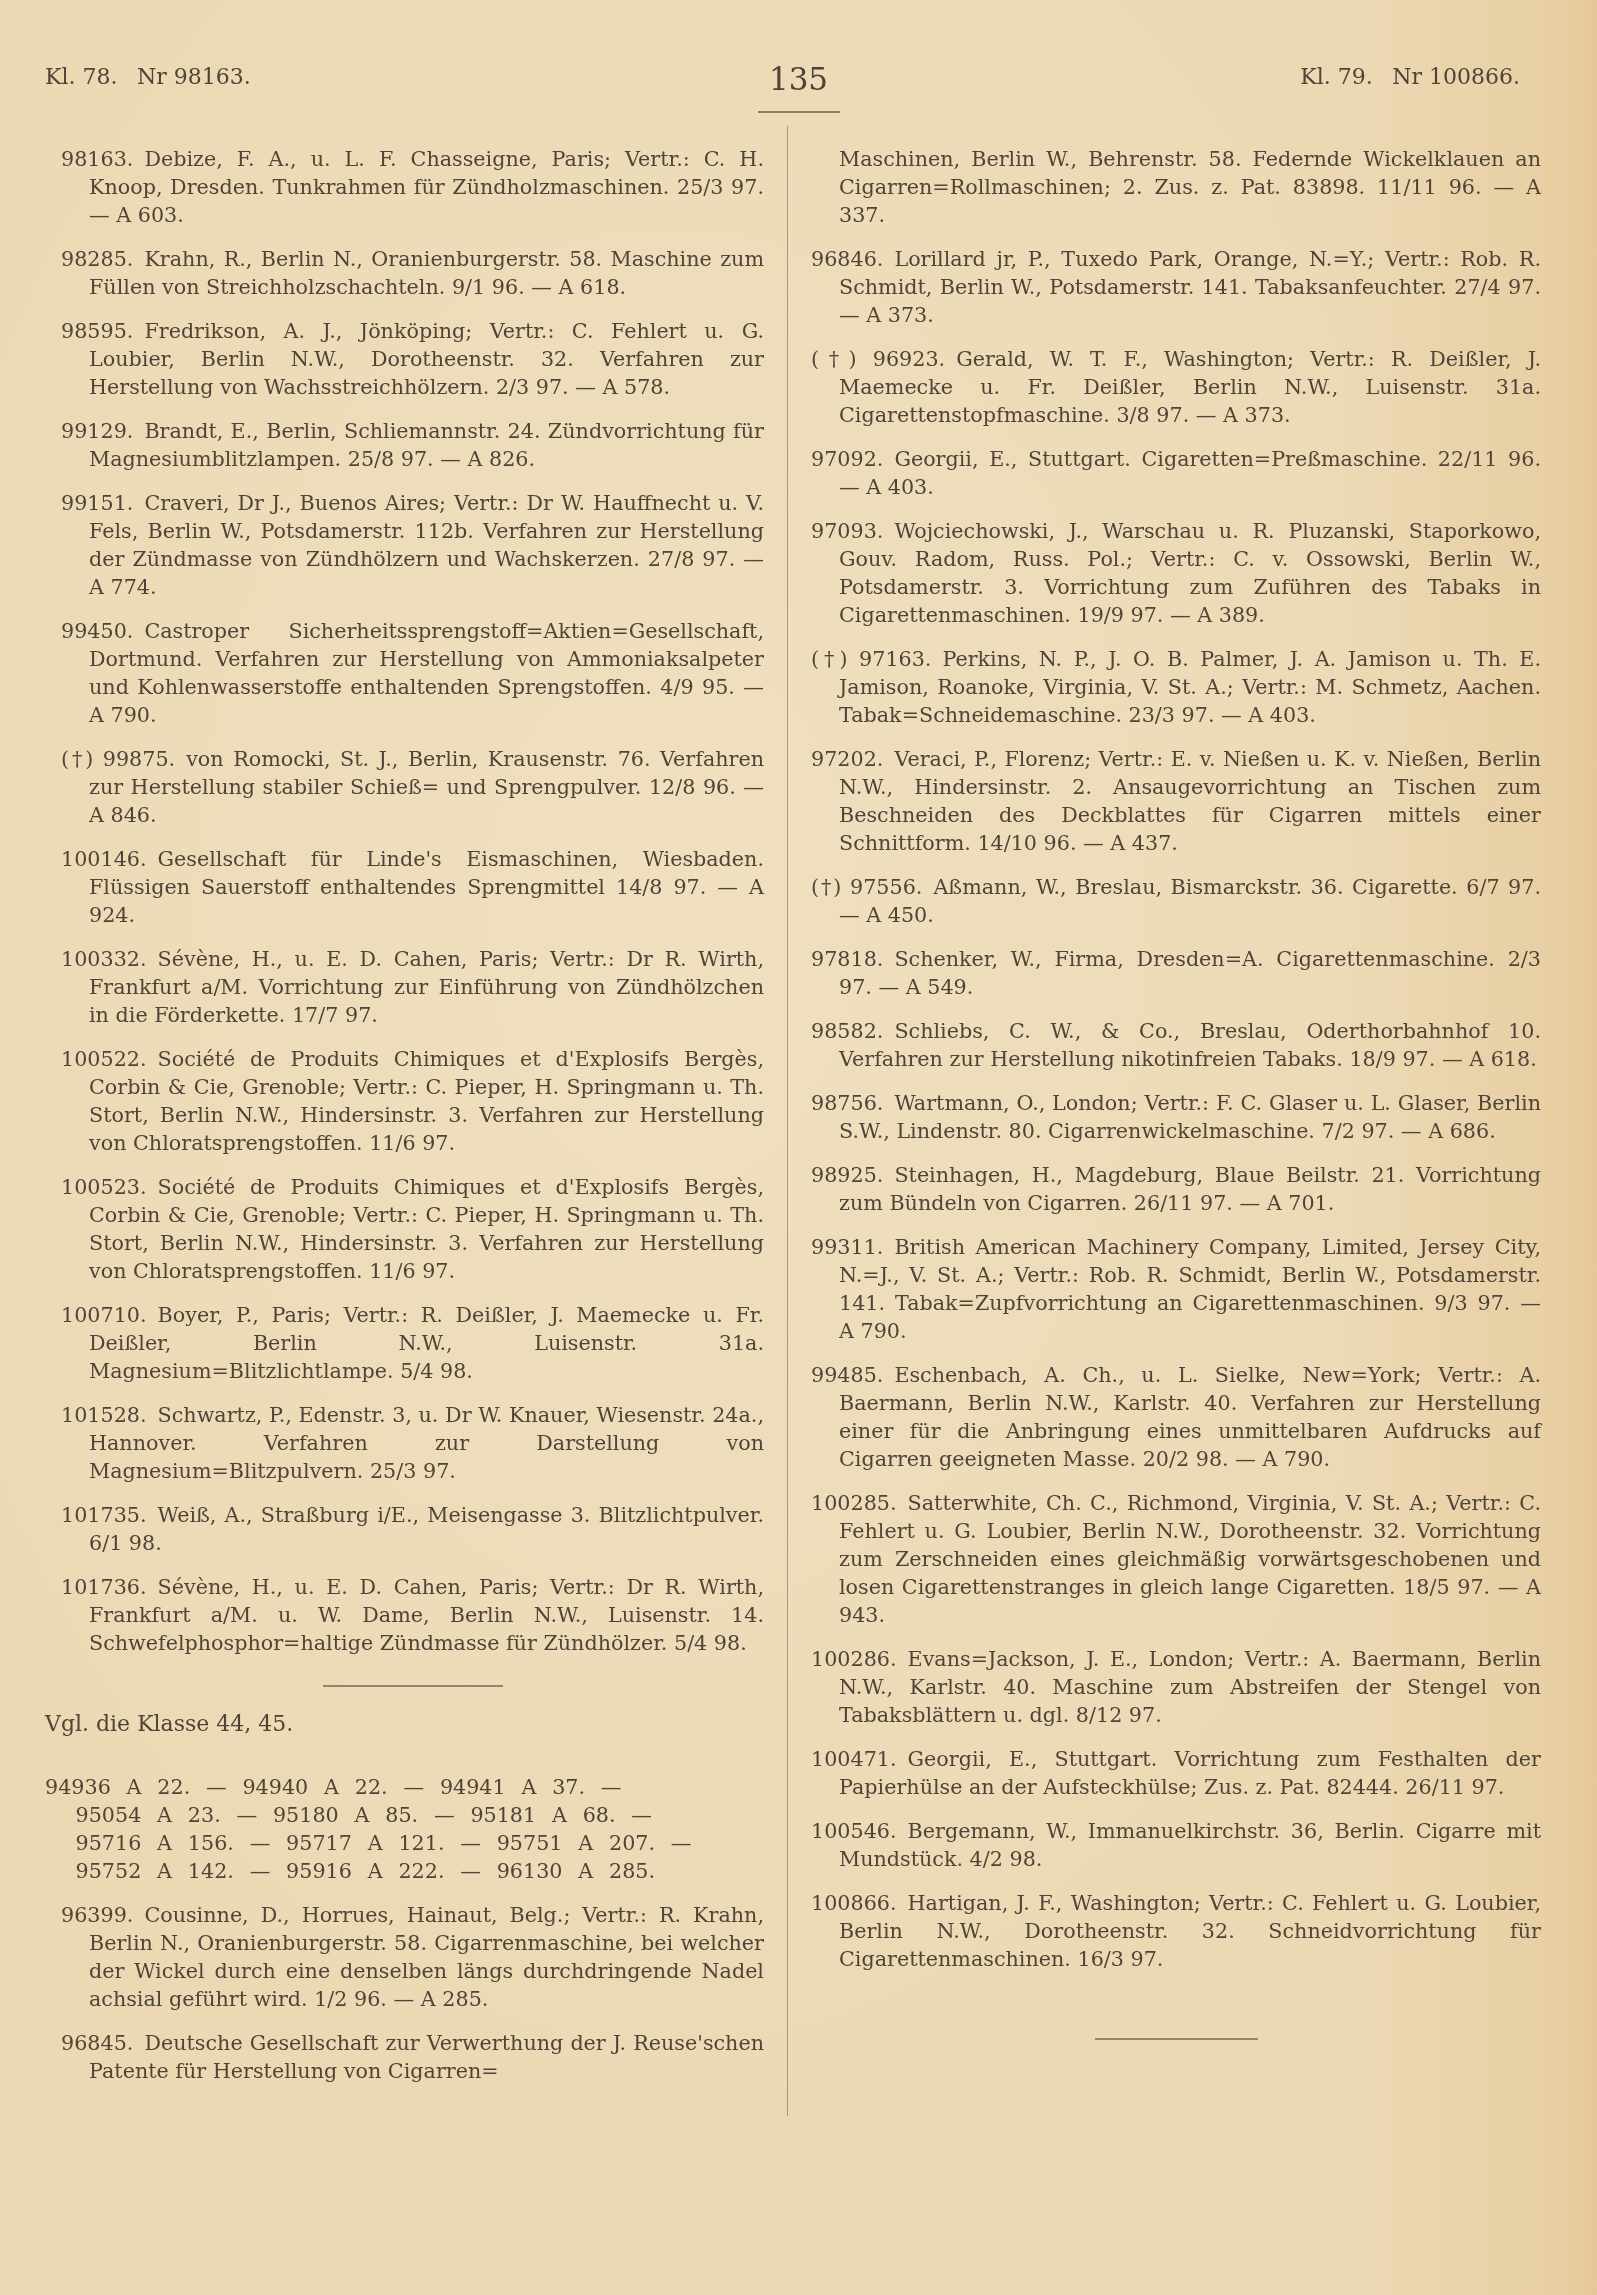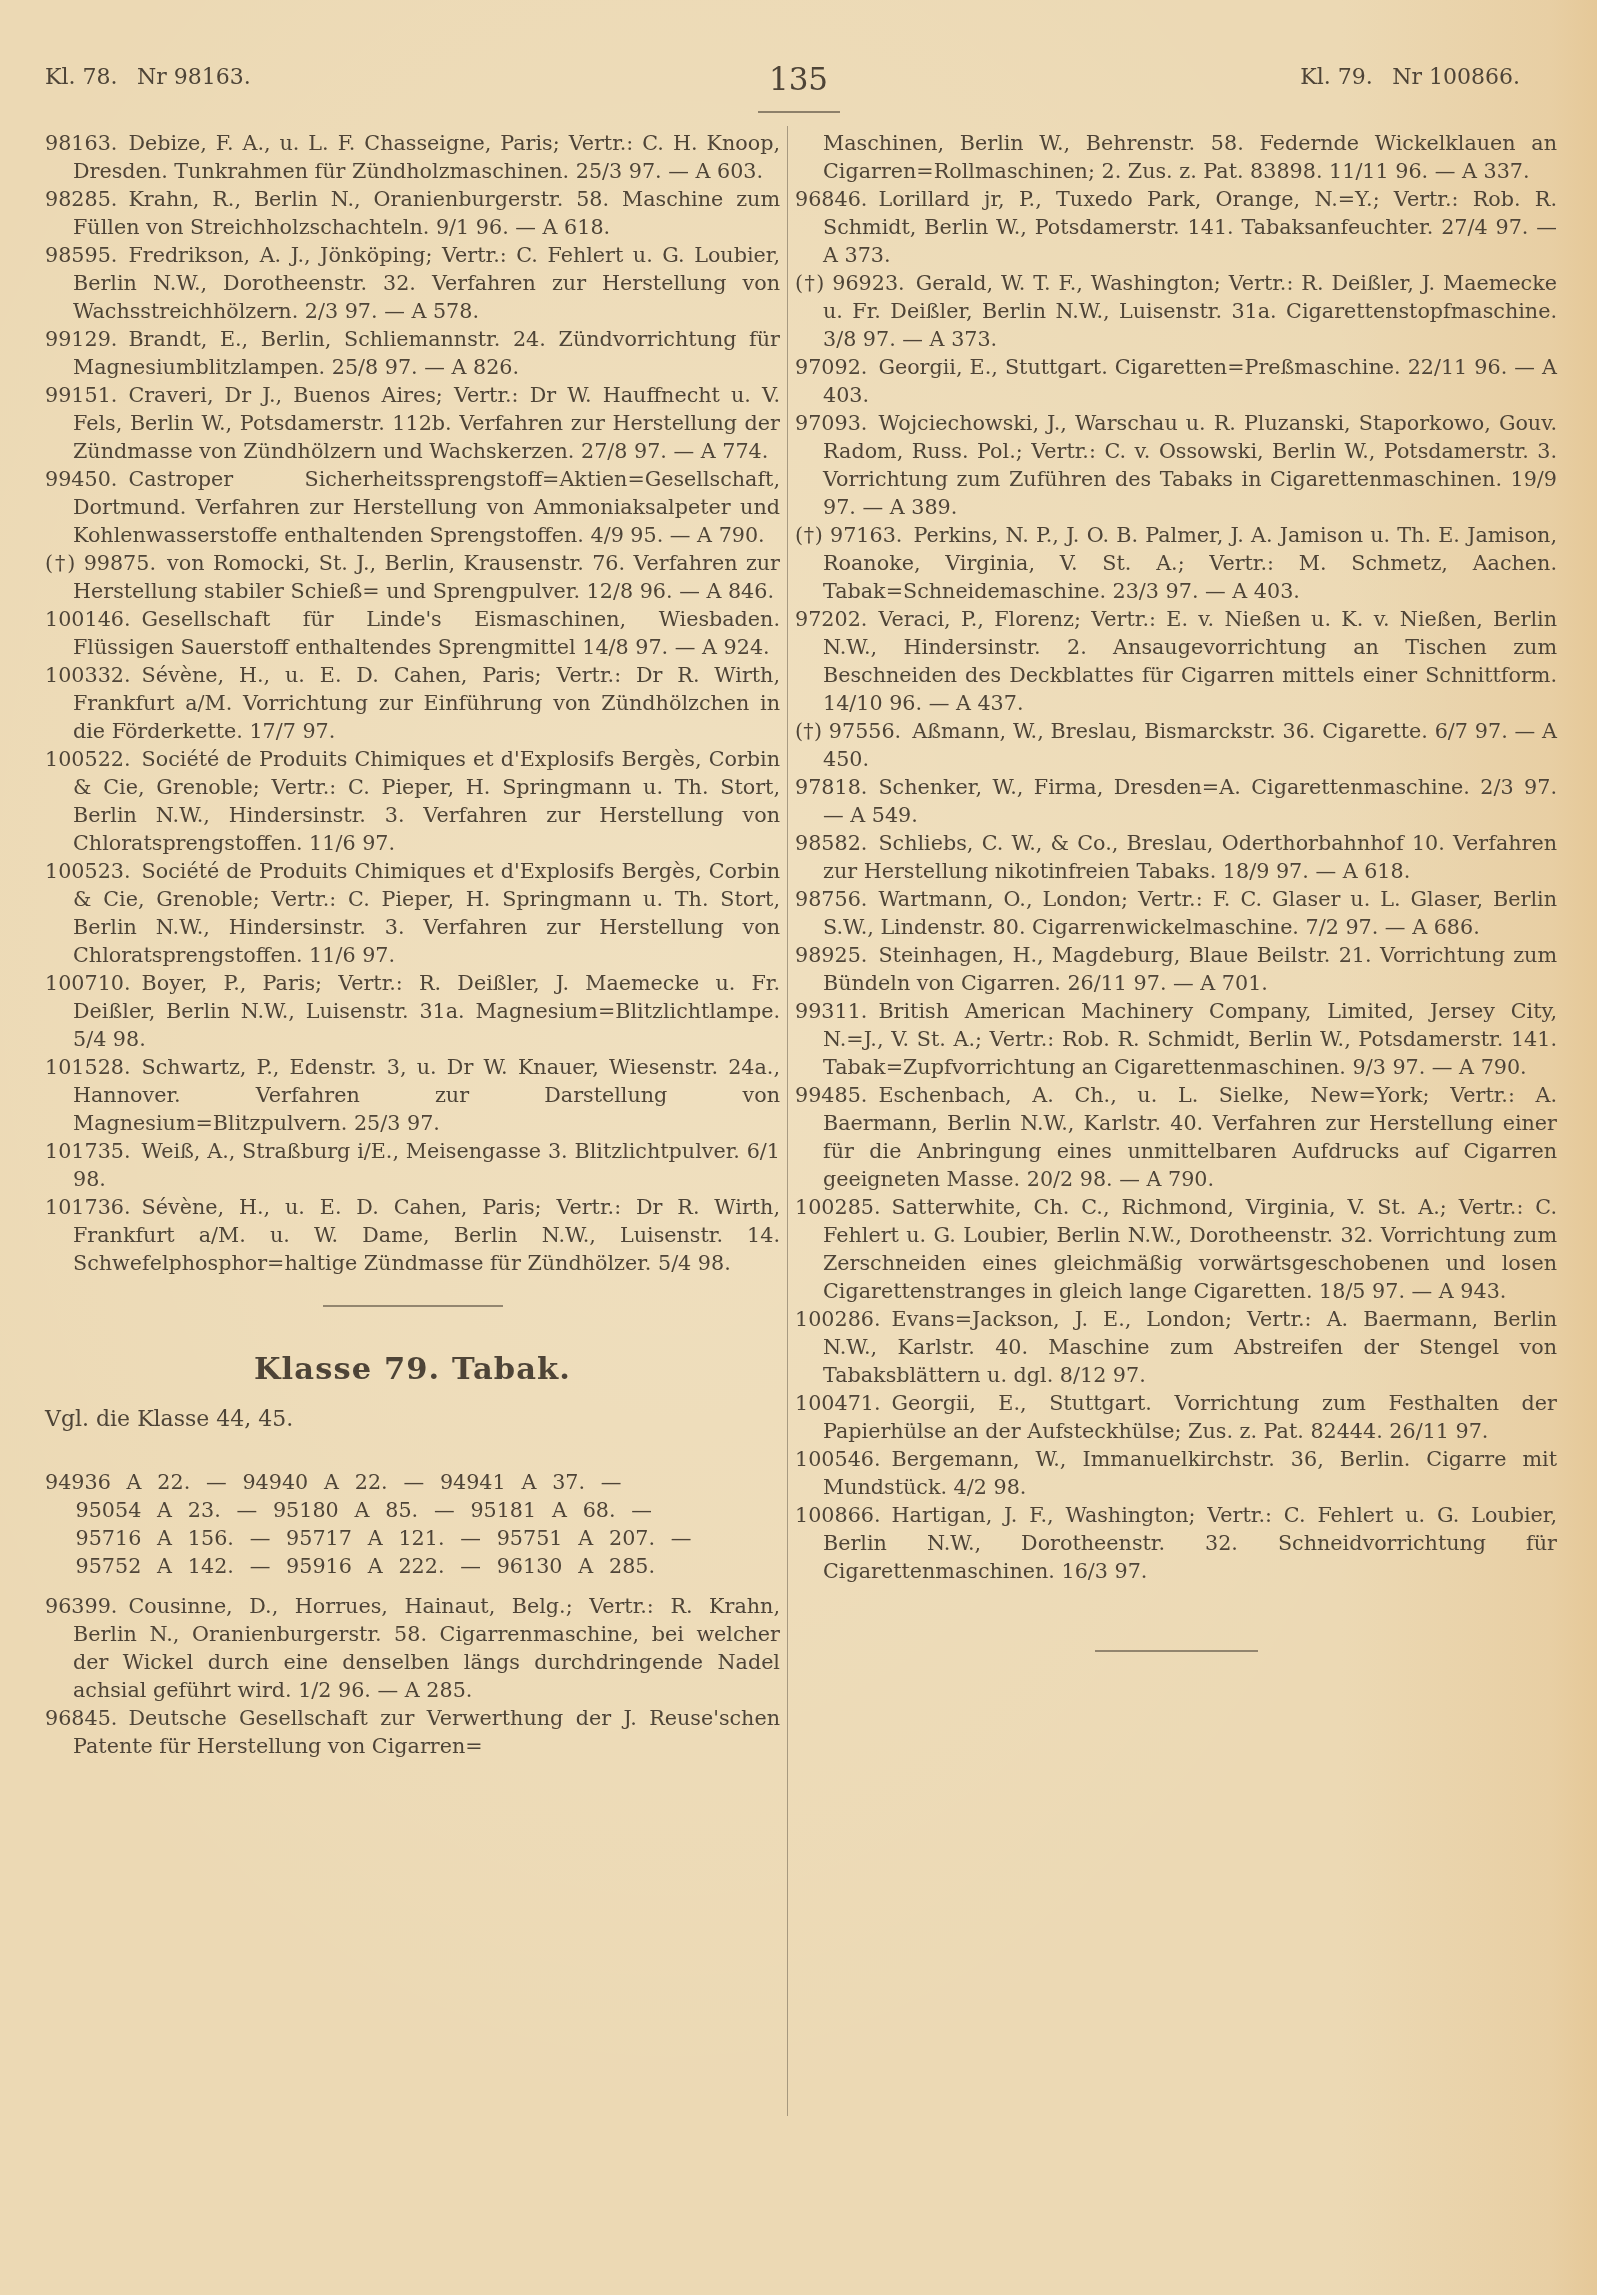--- a/index.html
+++ b/index.html
@@ -27,21 +27,21 @@
   .col-left  { left: 45px;  width: 735px; }
   .col-right { left: 795px; width: 762px; }
 
   .divider {
     position: absolute; left: 787px; top: 126px;
     width: 1.1px; height: 1990px;
     background: #6e6352; opacity: .55;
   }
 
   p.entry {
-    margin: 0; padding-left: 28px; text-indent: -28px;
+    margin: 16px; padding-left: 28px; text-indent: -28px;
     text-align: justify; text-justify: inter-word;
   }
   p.entry.cont { padding-left: 28px; text-indent: 0; }
   .enum { padding-right: 11px; }
 
   .rule-center { width: 180px; height: 1.6px; background: #6c6150; opacity: .7; margin: 28px auto 0 auto; }
   .rule-center.end { width: 163px; margin-top: 65px; }
 
   .klasse-title {
     margin: 47px 0 0 0; text-align: center;
@@ -103,21 +103,20 @@
 
         <p class="entry"><span class="enum">101528.</span><span>Schwartz, P., Edenstr. 3, u. Dr W. Knauer, Wiesenstr. 24a., Hannover. Verfahren zur Darstellung von Magnesium=Blitzpulvern. 25/3 97.</span></p>
 
         <p class="entry"><span class="enum">101735.</span><span>Weiß, A., Straßburg i/E., Meisengasse 3. Blitzlichtpulver. 6/1 98.</span></p>
 
         <p class="entry"><span class="enum">101736.</span><span>Sévène, H., u. E. D. Cahen, Paris; Vertr.: Dr R. Wirth, Frankfurt a/M. u. W. Dame, Berlin N.W., Luisenstr. 14. Schwefelphosphor=haltige Zündmasse für Zündhölzer. 5/4 98.</span></p>
       </div>
 
     <div class="rule-center"></div>
 
-    <h2 class="klasse-title">Klasse 79.  Tabak.</h2>
     <div class="klasse-note">Vgl. die Klasse 44, 45.</div>
 
     <div class="numbers">
 
         <div class="numline">94936 A 22. — 94940 A 22. — 94941 A 37. —</div>
 
         <div class="numline indented">95054 A 23. — 95180 A 85. — 95181 A 68. —</div>
 
         <div class="numline indented">95716 A 156. — 95717 A 121. — 95751 A 207. —</div>
 

